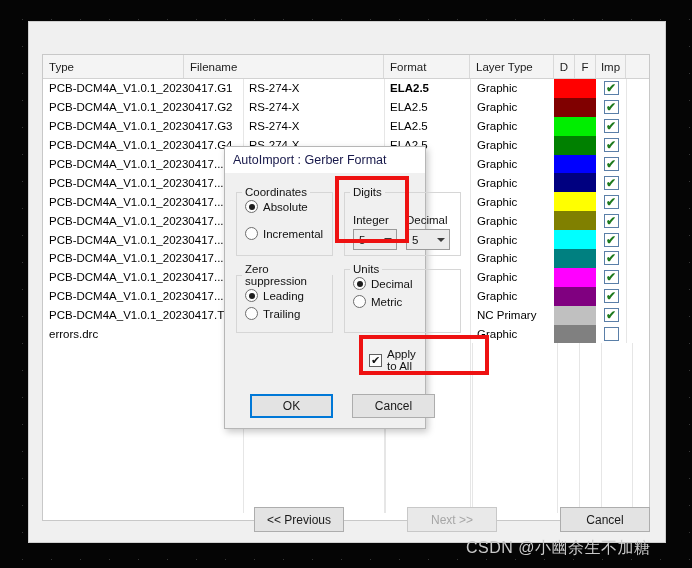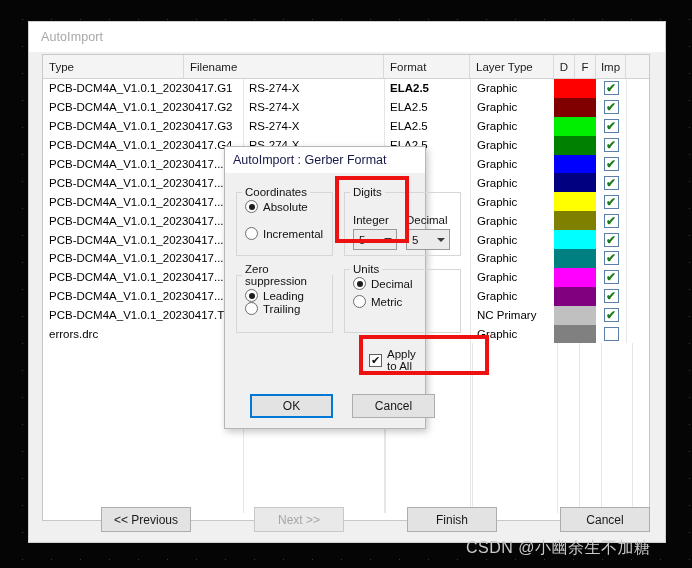--- a/index.html
+++ b/index.html
@@ -336,23 +336,20 @@
     letter-spacing: 0.5px;
   }
 </style>
 </head>
 <body>
 
 <div id="desktop"></div>
 
 <div id="main-window">
 
-  <div id="main-titlebar">
-    <span id="main-title-text">AutoImport</span>
-  </div>
 
   <div id="list-area">
     <div id="list-header">
       <div class="hcell c-type">Type</div>
       <div class="hcell c-filename">Filename</div>
       <div class="hcell c-format">Format</div>
       <div class="hcell c-layer">Layer Type</div>
       <div class="hcell c-d">D</div>
       <div class="hcell c-f">F</div>
       <div class="hcell c-imp">Imp</div>
@@ -701,21 +698,20 @@
         </div>
         <div class="vline" style="left: 200px;"></div>
         <div class="vline" style="left: 341px;"></div>
         <div class="vline" style="left: 427px;"></div>
       </div>
   </div>
 
   <div id="bottom-bar">
     <div class="wbtn">&lt;&lt; Previous</div>
     <div class="wbtn disabled">Next &gt;&gt;</div>
-    <div class="wbtn">Finish</div>
     <div class="wbtn">Cancel</div>
   </div>
 </div>
 
 <div id="dialog">
   <div id="dialog-titlebar">
     <span id="dialog-title-text">AutoImport : Gerber Format</span>
   </div>
 
   <fieldset class="grp" id="grp-coordinates">
@@ -733,21 +729,21 @@
   </fieldset>
 
   <fieldset class="grp" id="grp-zero">
     <legend>Zero suppression</legend>
     <div class="radio-line" style="margin-top:2px;">
       <span class="radio">
           <span class="dot"></span>
         </span>
       <span>Leading</span>
     </div>
-    <div class="radio-line" style="">
+    <div class="radio-line" style="margin-top:5px;">
       <span class="radio"></span>
       <span>Trailing</span>
     </div>
   </fieldset>
 
   <fieldset class="grp" id="grp-digits">
     <legend>Digits</legend>
     <div class="digit-col" style="left:8px;">
       <span class="dlabel">Integer</span>
       <div class="combo">

